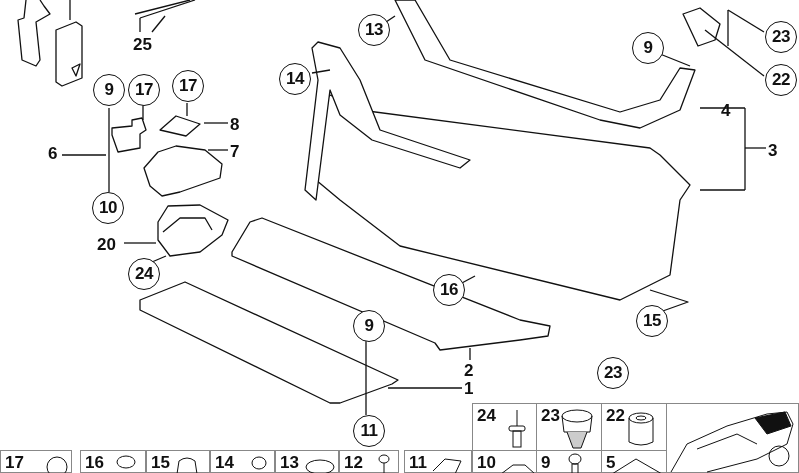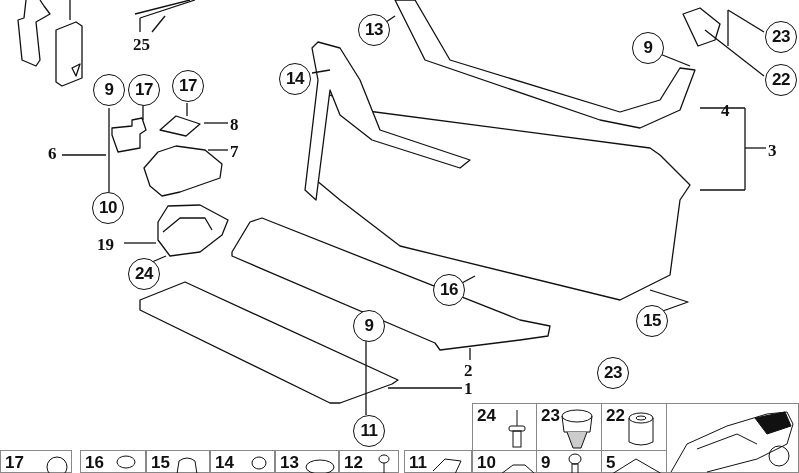--- a/index.html
+++ b/index.html
@@ -1,21 +1,21 @@
 <!DOCTYPE html>
 <html><head>
 <meta charset="utf-8">
 <style>
   html,body{margin:0;padding:0;background:#fff;}
   body{width:799px;height:473px;position:relative;overflow:hidden;font-family:"Liberation Sans",sans-serif;}
   #stage{position:absolute;left:0;top:0;width:799px;height:473px;padding-left:7px;}
   svg{position:absolute;left:0;top:0;}
   .callout{position:absolute;width:32px;height:32px;border:1.6px solid #111;border-radius:50%;box-sizing:border-box;background:#fff;
     display:flex;align-items:center;justify-content:center;font-weight:bold;font-size:17px;color:#111;letter-spacing:-0.5px;}
-  .label{position:absolute;font-weight:bold;font-size:17px;color:#111;line-height:17px;font-family:Liberation Serif, serif;}
+  .label{position:absolute;font-weight:bold;font-size:17px;color:#111;line-height:17px;}
   .legend-cell{position:absolute;border:1px solid #888;box-sizing:border-box;background:#fff;}
   .legend-num{position:absolute;left:4px;top:2px;font-weight:bold;font-size:17px;color:#111;}
 </style>
 </head>
 <body>
 
 <div id="stage">
 
 <svg width="799" height="473" viewBox="0 0 799 473">
   <g fill="none" stroke="#111" stroke-width="1.3" stroke-linejoin="round">
@@ -88,21 +88,21 @@
 <div class="callout" style="left:433px;top:274px">16</div>
 <div class="callout" style="left:636px;top:305px">15</div>
 <div class="callout" style="left:353px;top:310px">9</div>
 <div class="callout" style="left:353px;top:415px">11</div>
 <div class="callout" style="left:597px;top:357px">23</div>
 
 <div class="label" style="left:133px;top:36px">25</div>
 <div class="label" style="left:230px;top:116px">8</div>
 <div class="label" style="left:230px;top:143px">7</div>
 <div class="label" style="left:48px;top:145px">6</div>
-<div class="label" style="left:97px;top:236px">19</div>
+<div class="label" style="left:97px;top:236px">20</div>
 <div class="label" style="left:721px;top:102px">4</div>
 <div class="label" style="left:768px;top:142px">3</div>
 <div class="label" style="left:464px;top:362px">2</div>
 <div class="label" style="left:464px;top:380px">1</div>
 
 <div class="legend-cell" style="left:472px;top:403px;width:65px;height:48px">
   <span class="legend-num">24</span>
   <svg width="65" height="48">
         <g fill="none" stroke="#111" stroke-width="1">
           <line x1="44" y1="6" x2="44" y2="22"></line>

